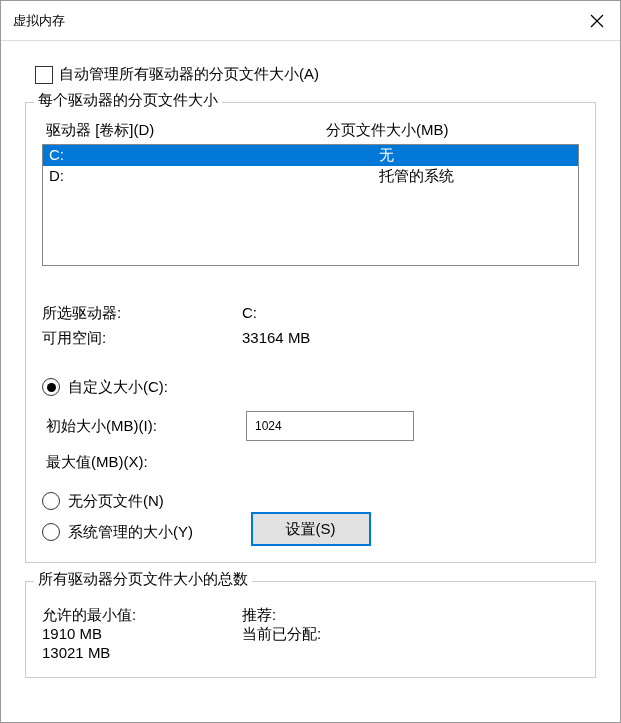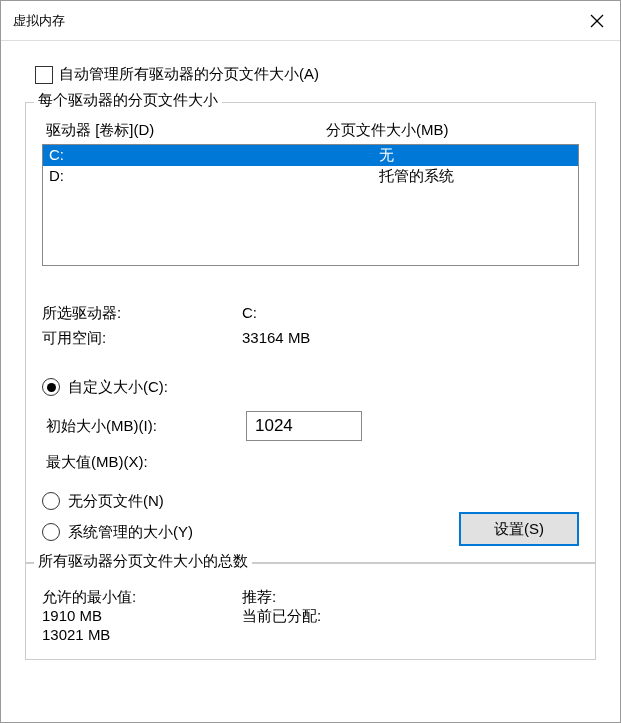--- a/index.html
+++ b/index.html
@@ -41,20 +41,21 @@
     .checkbox {
       width: 18px; height: 18px;
       border: 1px solid #333;
       margin-right: 6px;
       background: #fff;
     }
     .groupbox {
       position: relative;
       border: 1px solid #ccc;
       padding: 18px 16px 16px 16px;
+      margin-bottom: 18px;
     }
     .groupbox-legend {
       position: absolute;
       top: -12px;
       left: 8px;
       background: #fff;
       padding: 0 4px;
       font-size: 15px;
     }
     .col-headers {
@@ -111,35 +112,35 @@
     }
     .size-inputs {
       display: grid;
       grid-template-columns: 200px auto;
       row-gap: 12px;
       margin-top: 14px;
       margin-left: 4px;
       align-items: center;
     }
     .text-input {
-      width: 116px;
+      width: 168px;
       height: 30px;
       border: 1px solid #888;
       padding: 2px 8px;
-      font-size: 17px;
+      font-size: 12px;
       font-family: inherit;
     }
     .text-input.focused {
       border: 2px solid #0078d7;
       padding: 1px 7px;
     }
     .bottom-radios { margin-top: 20px; }
     .set-button-row {
       display: flex;
-      justify-content: flex-end;
+      justify-content: center;
       margin-top: -30px;
     }
     .btn {
       min-width: 120px;
       height: 34px;
       border: 2px solid #0078d7;
       background: #e1e1e1;
       font-size: 15px;
       font-family: inherit;
       cursor: pointer;

